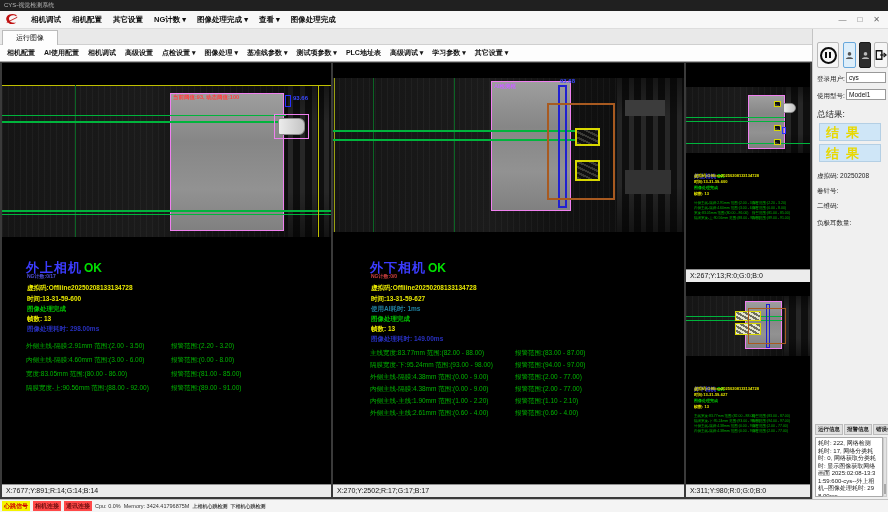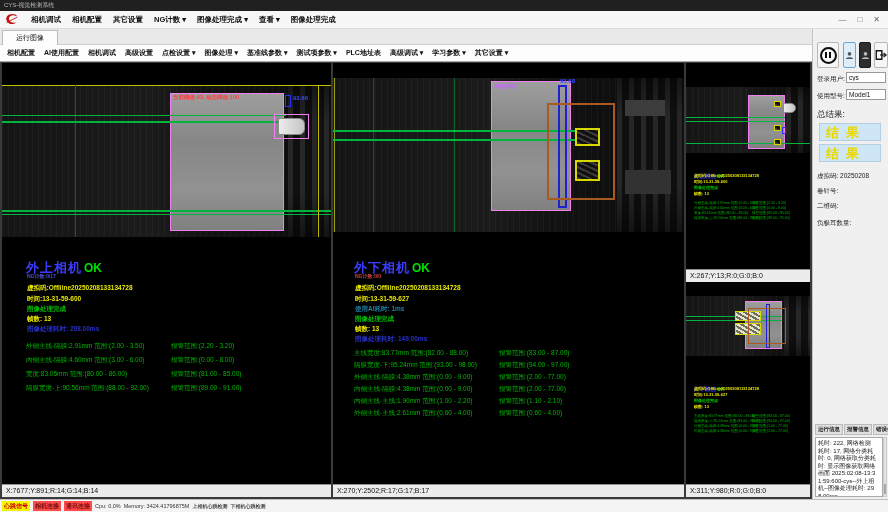--- a/index.html
+++ b/index.html
@@ -192,21 +192,21 @@
       <div class="cell" style="left:158px;top:3px;width:80px;height:130px"></div>
       <div class="gline" style="left:0;top:52px;width:245px;height:2px"></div>
       <div class="gline" style="left:0;top:61px;width:245px;height:2px"></div>
       <div class="ovl-vio" style="left:161px;top:5px">AI检测框</div>
       <div class="bluerect" style="left:225px;top:7px;width:9px;height:123px"></div>
       <div class="ovl-blue" style="left:227px;top:0">93.68</div>
       <div class="orangerect" style="left:214px;top:25px;width:68px;height:97px"></div>
       <div class="ybox" style="left:242px;top:50px;width:25px;height:18px"></div>
       <div class="ybox" style="left:242px;top:82px;width:25px;height:21px"></div>
     </div>
-    <div class="rblock" style="left:21px;top:195px;width:320px;height:200px">
+    <div class="rblock" style="left:37px;top:195px;width:320px;height:200px">
       <div class="abs" style="left:0;top:0">
         <span class="cam-name">外下相机</span><span class="cam-ok">OK</span>
       </div>
       <div class="rsub" style="left:1px;top:15px;color:#d04040">NG计数:0/0</div>
       <div class="ryel" style="left:1px;top:26px">虚拟码:Offliine20250208133134728</div>
       <div class="ryel" style="left:1px;top:37px">时间:13-31-59-627</div>
       <div class="rblu" style="left:1px;top:47px;color:#2080a0">使用AI耗时: 1ms</div>
       <div class="rgrn" style="left:1px;top:57px">图像处理完成</div>
       <div class="ryel" style="left:1px;top:67px">帧数: 13</div>
       <div class="rblu" style="left:1px;top:77px">图像处理耗时: 149.00ms</div>

